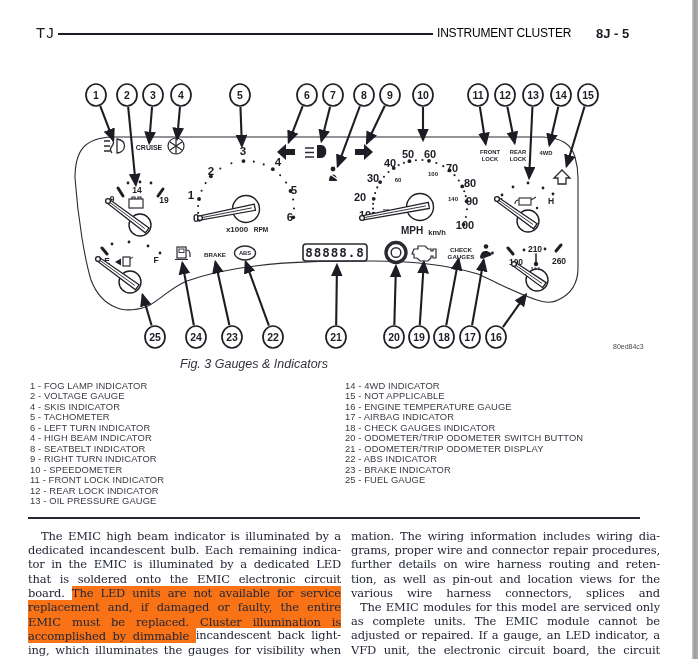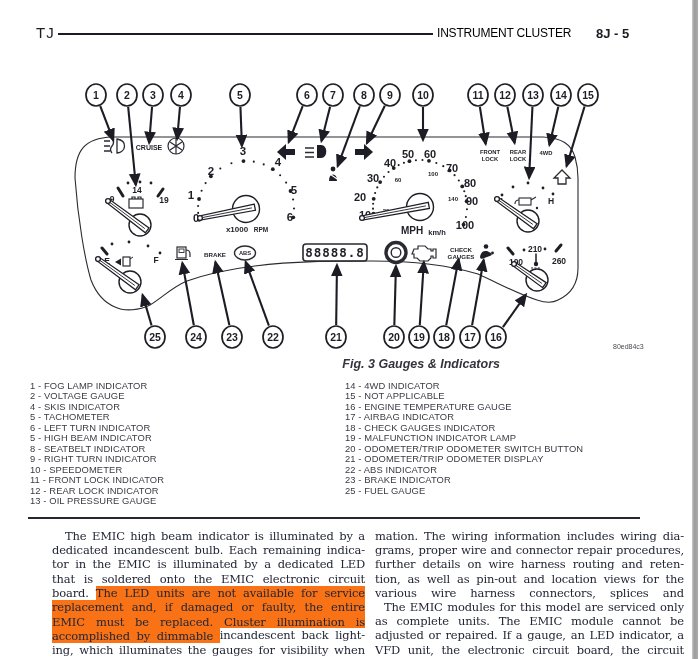--- a/index.html
+++ b/index.html
@@ -5,32 +5,32 @@
   html,body{margin:0;padding:0;background:#e8e8e8;}
   .page{position:relative;width:699px;height:659px;background:#ffffff;overflow:hidden;
         font-family:"Liberation Sans",sans-serif;color:#24242e;}
   
   .hdr-tj{position:absolute;left:36px;top:24px;font-size:15px;font-weight:normal;letter-spacing:1px;color:#1b1b24;}
   .hdr-rule{position:absolute;left:58px;top:33px;width:375px;height:2.4px;background:#1b1b24;}
   .hdr-title{position:absolute;left:437px;top:26px;font-size:12px;font-weight:normal;letter-spacing:-0.2px;color:#000000;}
   .hdr-page{position:absolute;left:596px;top:26px;font-size:13px;font-weight:bold;color:#1b1b24;}
   
   .fig-svg{position:absolute;left:0;top:60px;width:699px;height:300px;}
-  .fig-caption{position:absolute;left:180px;top:357px;width:320px;text-align:right;
-        font-size:12.5px;font-weight:bold;font-style:italic;color:#34343e;}
+  .fig-caption{position:absolute;left:180px;top:357px;width:320px;text-align:left;
+        font-size:12.5px;font-weight:normal;font-style:italic;color:#34343e;}
   
   .legend{position:absolute;top:381px;font-size:9.4px;line-height:10.45px;color:#3a3a45;letter-spacing:0.1px;}
   .legend.left{left:30px;width:300px;}
   .legend.right{left:345px;width:330px;}
   .legend-row{white-space:nowrap;}
   .legend-rule{position:absolute;left:28px;top:517px;width:612px;height:1.6px;background:#26262e;}
   
   .bodycol{position:absolute;top:529px;height:130px;overflow:hidden;
         font-family:"DejaVu Serif",serif;font-size:11.5px;line-height:14.2px;
-        color:#232636;letter-spacing:-0.15px;margin-left:24px;}
+        color:#232636;letter-spacing:-0.15px;}
   .bodycol.left{left:28px;width:313px;}
   .bodycol.right{left:351px;width:309px;}
   .tline{height:14.2px;overflow:hidden;text-align:justify;text-align-last:justify;white-space:normal;}
   .tline.indent1{text-indent:13px;}
   .tline.indent2{text-indent:9px;}
   .hl{background:#f97316;padding:1.5px 0;}
   
   .edge{position:absolute;left:692px;top:0;width:6px;height:659px;
         background:linear-gradient(to right,#c9c9c9 0%,#9d9d9d 40%,#acacac 100%);}
   
@@ -423,35 +423,34 @@
   </svg>
 
   <div class="fig-caption">Fig. 3 Gauges &amp; Indicators</div>
 
   <div class="legend left" id="legend-left">
       <div class="legend-row">1 - FOG LAMP INDICATOR</div>
       <div class="legend-row">2 - VOLTAGE GAUGE</div>
       <div class="legend-row">4 - SKIS INDICATOR</div>
       <div class="legend-row">5 - TACHOMETER</div>
       <div class="legend-row">6 - LEFT TURN INDICATOR</div>
-      <div class="legend-row">5 - HIGH BEAM INDICATOR</div>
+      <div class="legend-row">4 - HIGH BEAM INDICATOR</div>
       <div class="legend-row">8 - SEATBELT INDICATOR</div>
       <div class="legend-row">9 - RIGHT TURN INDICATOR</div>
       <div class="legend-row">10 - SPEEDOMETER</div>
       <div class="legend-row">11 - FRONT LOCK INDICATOR</div>
       <div class="legend-row">12 - REAR LOCK INDICATOR</div>
       <div class="legend-row">13 - OIL PRESSURE GAUGE</div>
     </div>
   <div class="legend right" id="legend-right">
       <div class="legend-row">14 - 4WD INDICATOR</div>
       <div class="legend-row">15 - NOT APPLICABLE</div>
       <div class="legend-row">16 - ENGINE TEMPERATURE GAUGE</div>
       <div class="legend-row">17 - AIRBAG INDICATOR</div>
       <div class="legend-row">18 - CHECK GAUGES INDICATOR</div>
-      <div class="legend-row">19 - MALFUNCTION INDICATOR LAMP</div>
       <div class="legend-row">20 - ODOMETER/TRIP ODOMETER SWITCH BUTTON</div>
       <div class="legend-row">21 - ODOMETER/TRIP ODOMETER DISPLAY</div>
       <div class="legend-row">22 - ABS INDICATOR</div>
       <div class="legend-row">23 - BRAKE INDICATOR</div>
       <div class="legend-row">25 - FUEL GAUGE</div>
     </div>
   <div class="legend-rule"></div>
 
   <div class="bodycol left" id="body-left">
       <div class="tline indent1"><span>The EMIC high beam indicator is illuminated by a</span></div>

